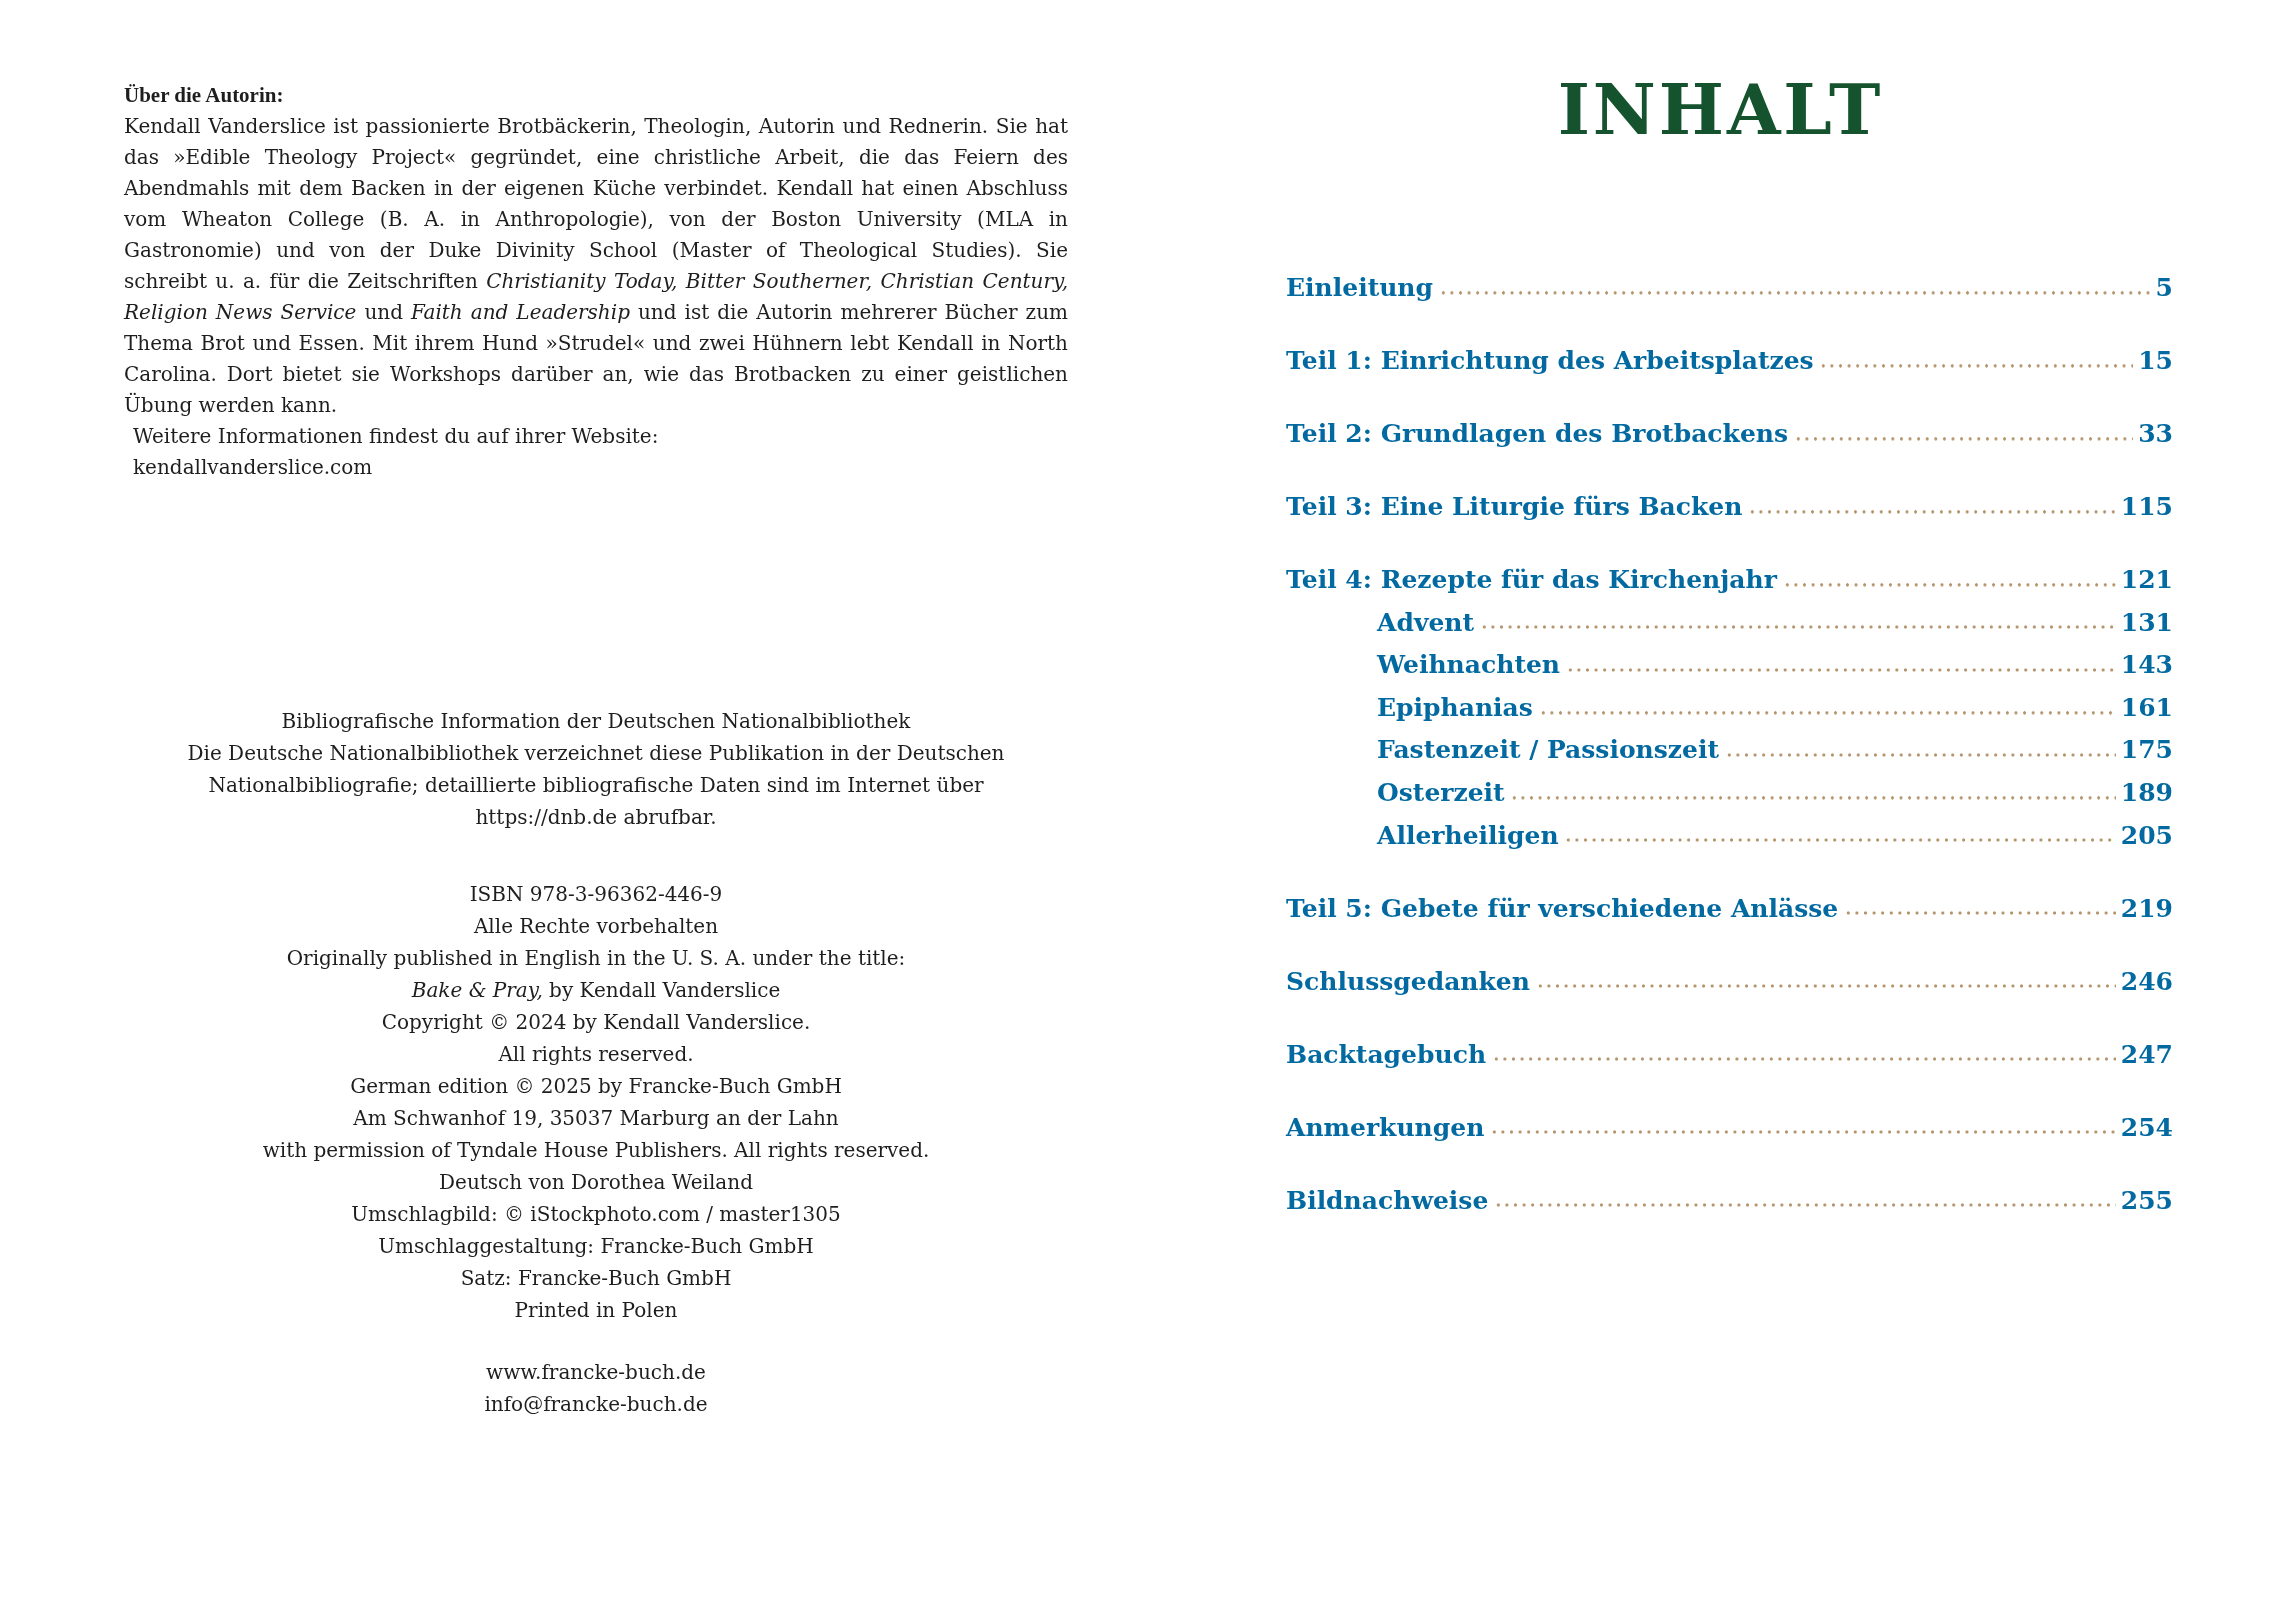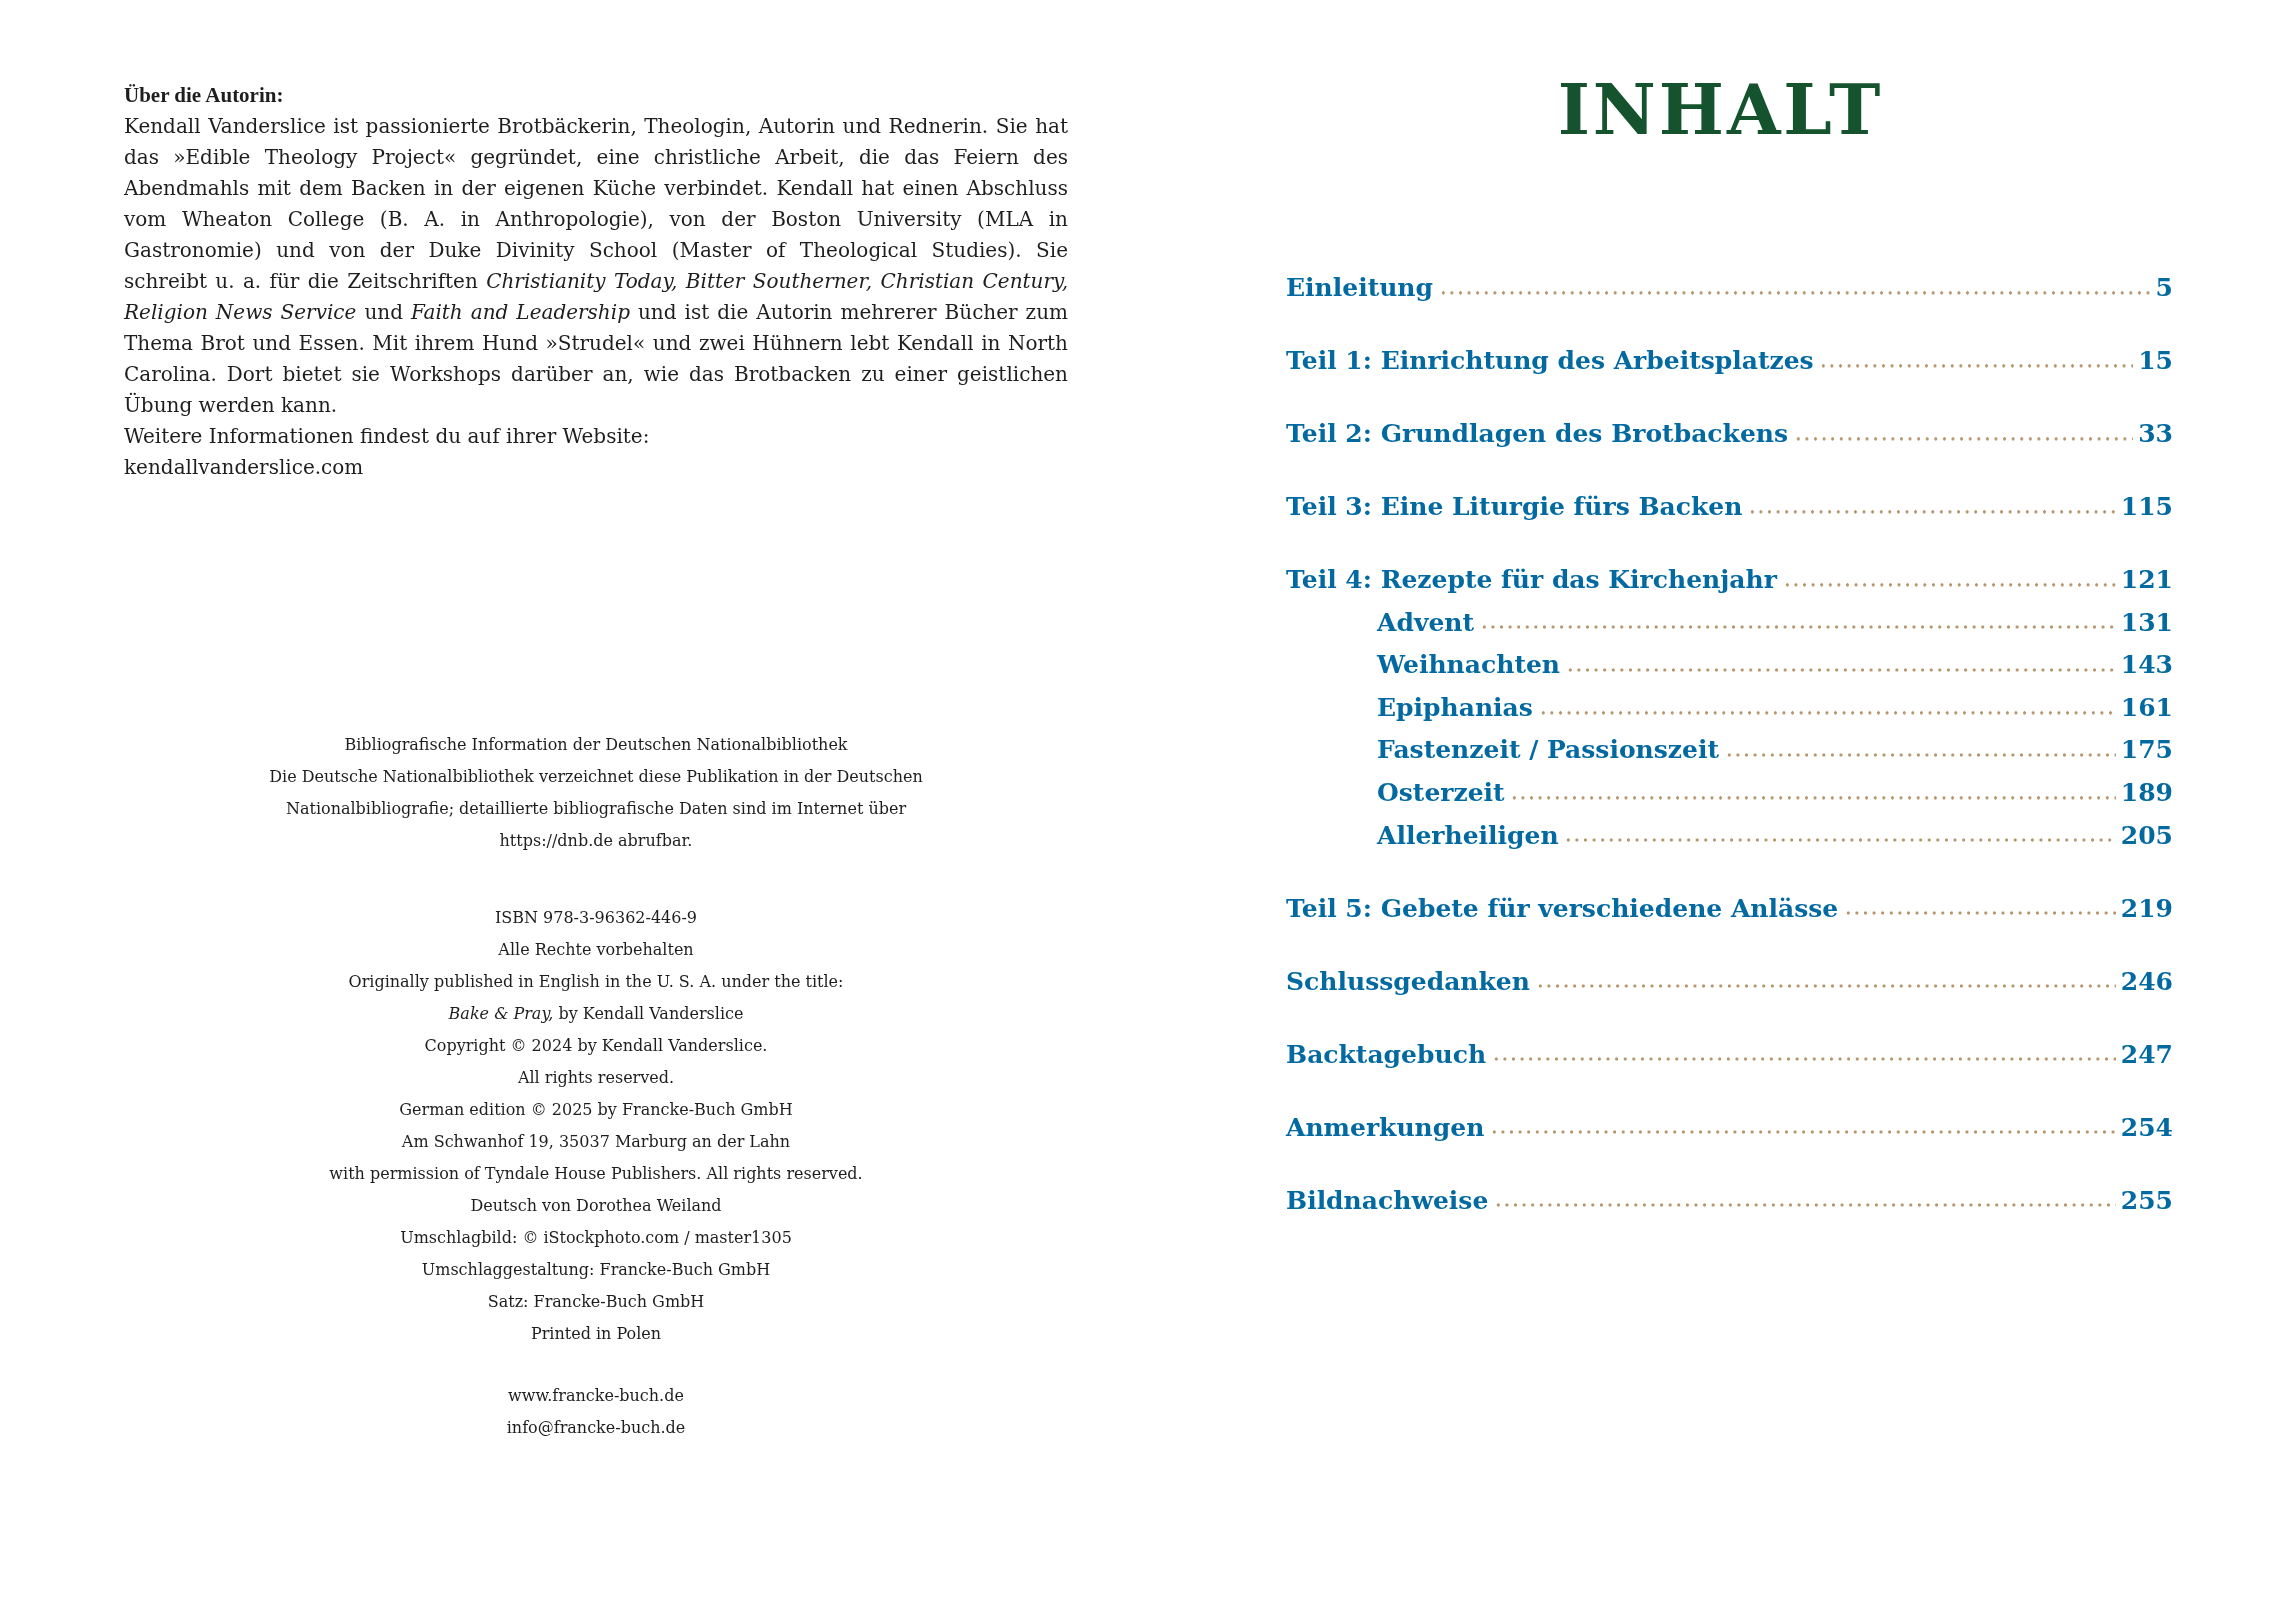--- a/index.html
+++ b/index.html
@@ -28,31 +28,31 @@
   }
   .bio-par {
     font-size: 20px;
     line-height: 31px;
     text-align: justify;
   }
   .bio-line {
     font-size: 20px;
     line-height: 31px;
     text-align: left;
+    margin-left: 9px;
   }
   .ital { font-style: italic; }
 
   .centered-block {
     position: absolute;
     left: 124px;
     width: 944px;
     text-align: center;
-    font-size: 16px;
+    font-size: 20px;
     line-height: 32px;
-    margin-top: 24px;
   }
   .dnb-block { top: 705px; }
   .imprint-block { top: 878px; }
   .contact-gap { margin-top: 30px; }
 
   
   .inhalt-title {
     position: absolute;
     left: 1147px;
     top: 69px;

